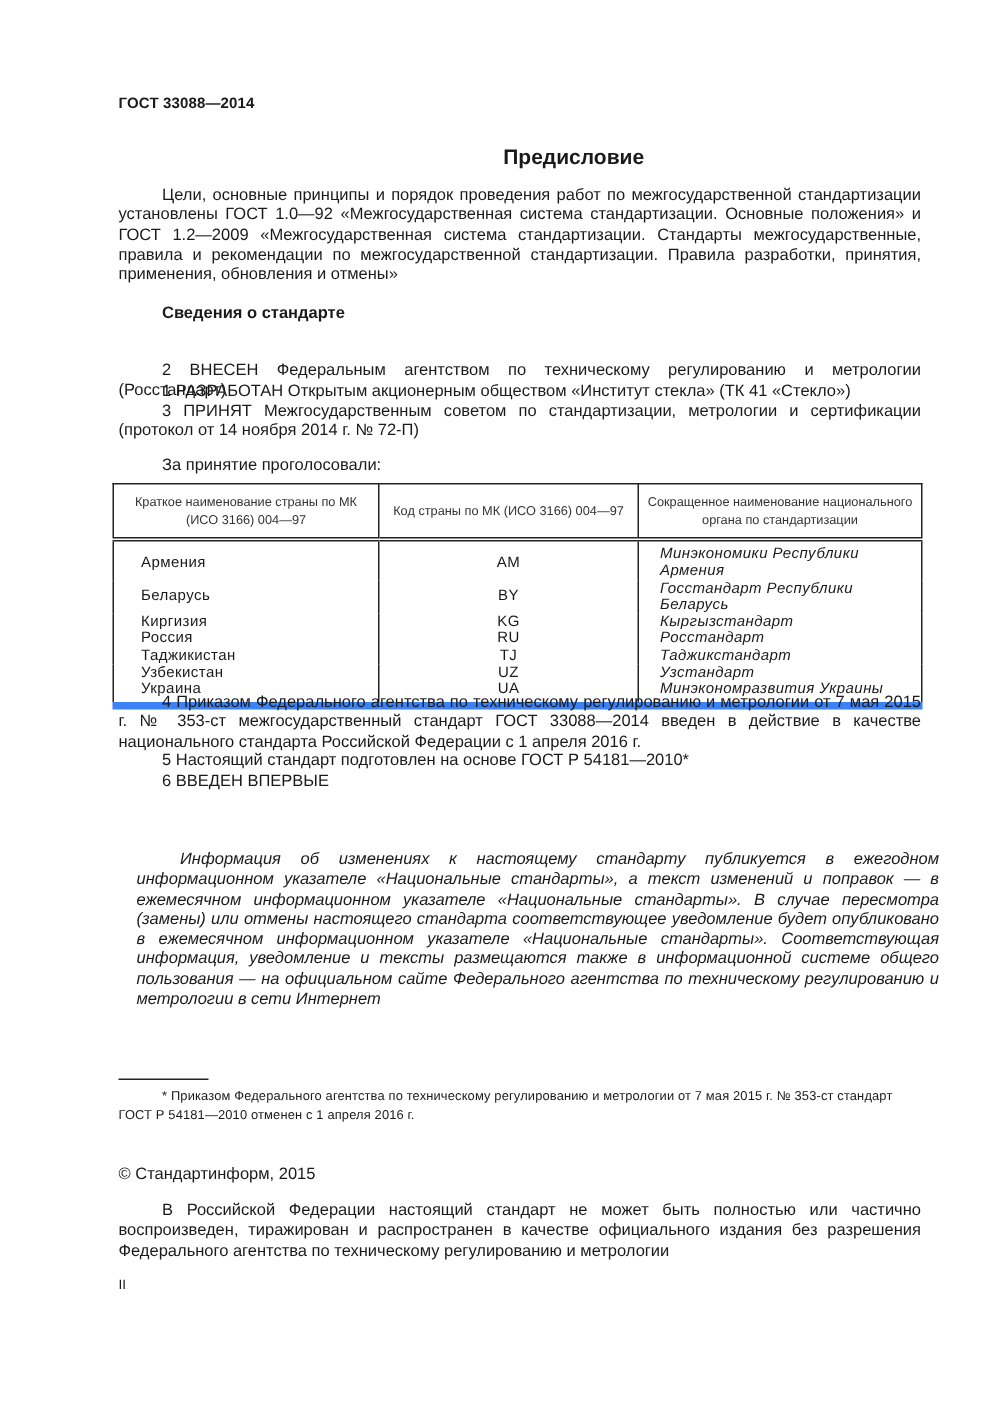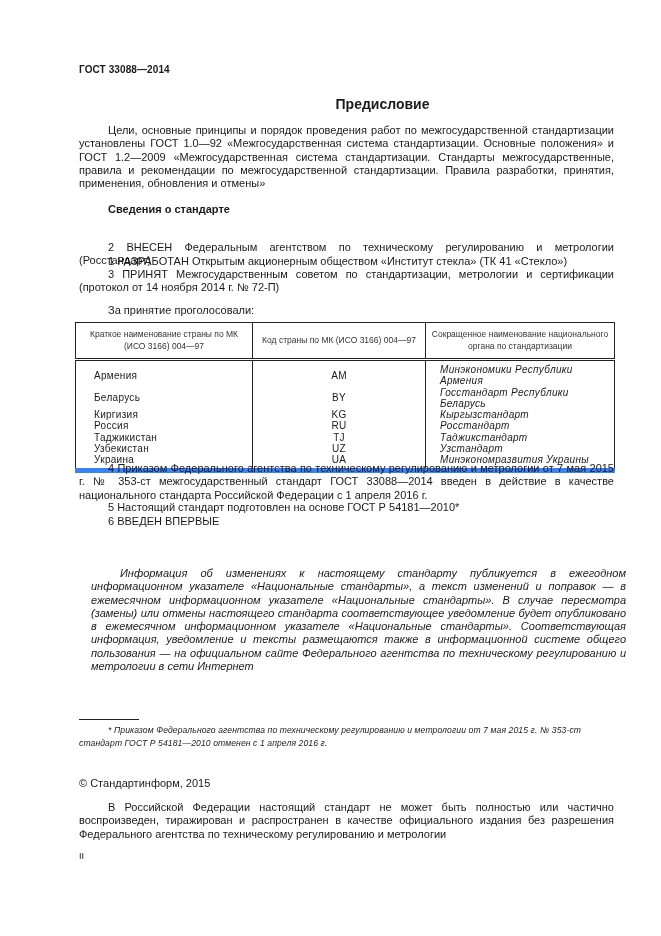--- a/index.html
+++ b/index.html
@@ -14,21 +14,21 @@
   .italic { font-style:italic;margin-left:12px; }
   table.votes { position:absolute; left:75px; top:322px; width:540px; border-collapse:collapse; font-size:10px; }
   table.votes th { font-weight:normal; font-size:8.5px; color:#333; line-height:12px; padding:5px 3px 6px 3px; border:1px solid #222; border-bottom:3px double #222; text-align:center; }
   table.votes td { padding:0 6px; line-height:11.3px; border-left:1px solid #222; border-right:1px solid #222; font-size:10px; letter-spacing:0.3px; }
   table.votes tr.first td { padding-top:3px; }
   table.votes tr.last td { border-bottom:5px solid #3b82f6; padding-bottom:2px; }
   td.c1 { padding-left:18px !important; width:152px; }
   td.c2 { text-align:center; width:160px; }
   td.c3 { padding-left:14px !important;font-style:italic; }
   .fnline { position:absolute; left:79px; top:719px; width:60px; height:0; border-top:1px solid #222; }
-  .fn { position:absolute; left:79px; top:724px; width:535px; font-size:8.6px; line-height:13px; letter-spacing:0.1px;font-style:italic; }
+  .fn { position:absolute; left:79px; top:724px; width:535px; font-size:8.6px; line-height:13px; letter-spacing:0.1px; }
   .copy { position:absolute; left:79px; width:535px; top:777px; font-size:11px; }
   .pnum { position:absolute; left:79px; top:851px; font-size:9px; }
 </style>
 </head>
 <body>
 
 <div class="page">
 
   <div class="hdr">ГОСТ 33088—2014</div>
 

